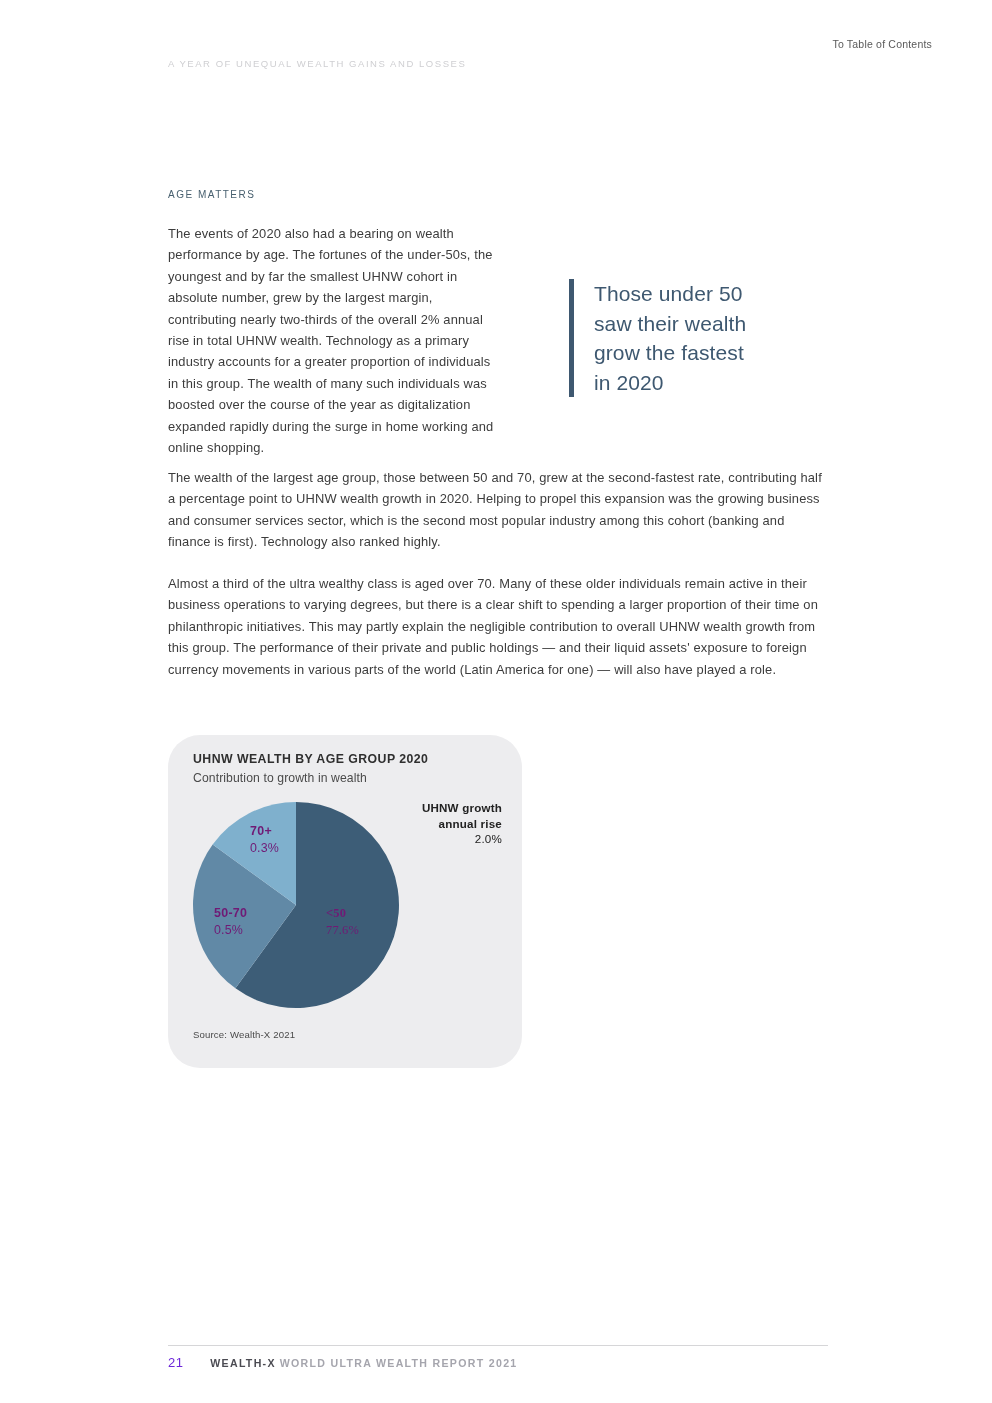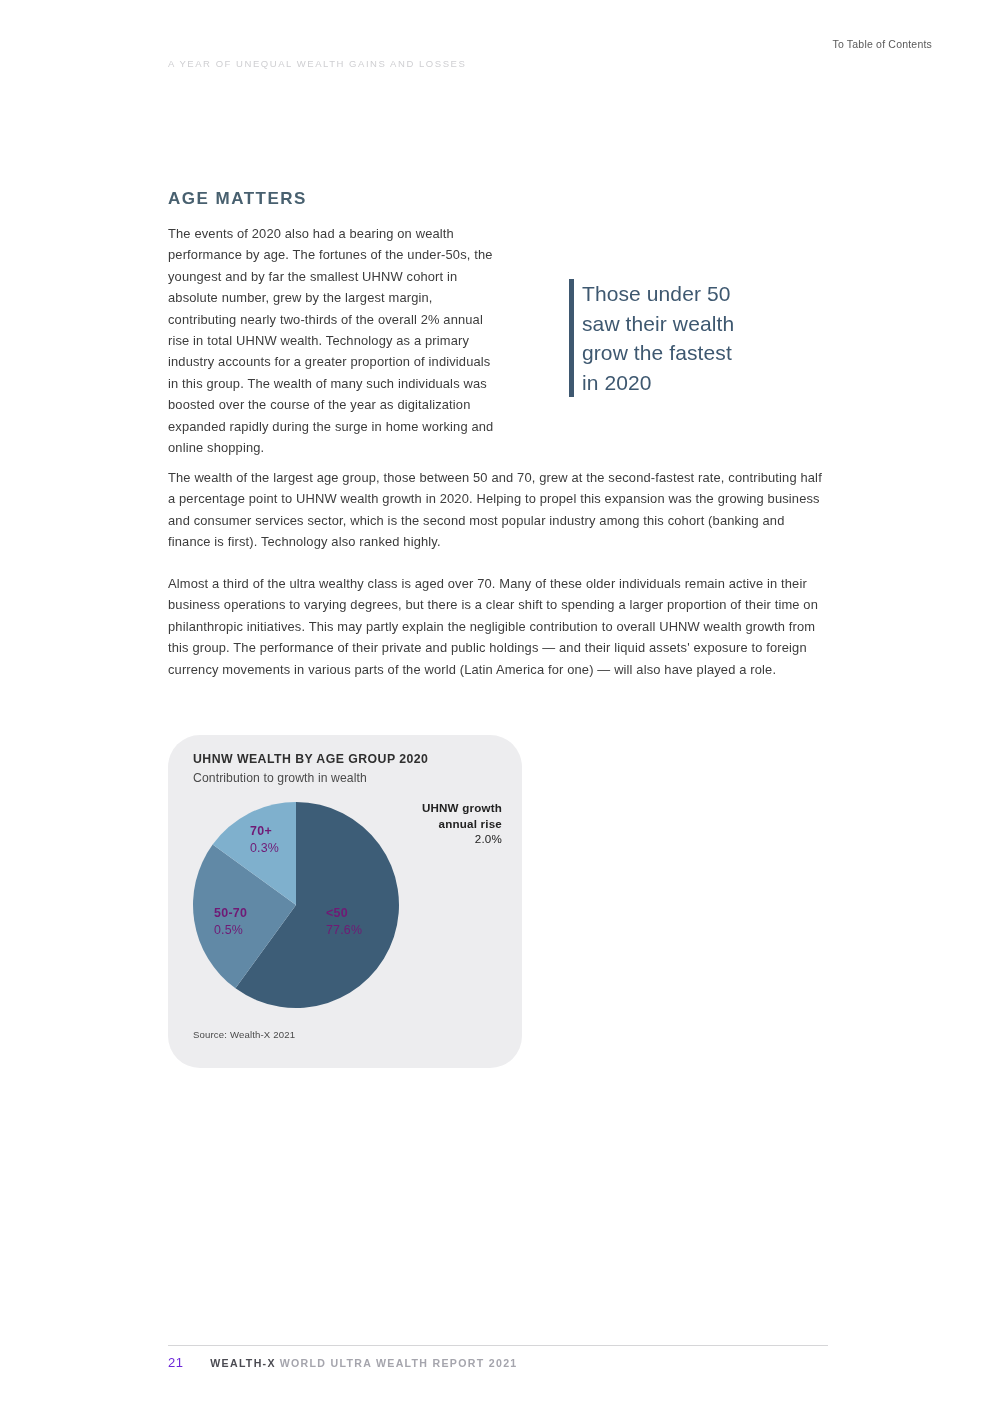--- a/index.html
+++ b/index.html
@@ -34,22 +34,22 @@
     color: #cfcfd2;
     text-transform: uppercase;
     font-weight: 500;
   }
 
   
   .section-title {
     position: absolute;
     top: 189px;
     left: 168px;
-    font-size: 17px;
-    font-weight: bold;
+    font-size: 10px;
+    font-weight: normal;
     letter-spacing: 1.5px;
     color: #48606f;
   }
 
   
   .para {
     position: absolute;
     font-size: 12.9px;
     line-height: 21.4px;
     color: #3c3c3c;
@@ -78,21 +78,21 @@
     left: 569px;
     display: flex;
     align-items: stretch;
   }
   .pullquote-bar {
     width: 5px;
     background: #3e5870;
     flex: 0 0 auto;
   }
   .pullquote-text {
-    padding-left: 8px;
+    padding-left: 20px;
     font-size: 21px;
     line-height: 29.5px;
     color: #3e5870;
     letter-spacing: 0.1px;
     white-space: pre-line;
   }
 
   
   .chart-panel {
     position: absolute;
@@ -150,21 +150,21 @@
     font-weight: bold;
     letter-spacing: 0.3px;
     display: block;
   }
   .slice-label .val {
     font-size: 12.4px;
     font-weight: normal;
     letter-spacing: 0.2px;
     display: block;
   }
-  .label-u50 { top: 104px; left: 134px; }
+  .label-u50 { top: 104px; left: 134px; font-family: Liberation Serif, serif; }
   .label-5070 { top: 104px; left: 22px; }
   .label-70 { top: 22px; left: 58px; }
 
   .overall-box {
     position: absolute;
     top: 65px;
     right: 20px;
     text-align: right;
     line-height: 15.5px;
   }

